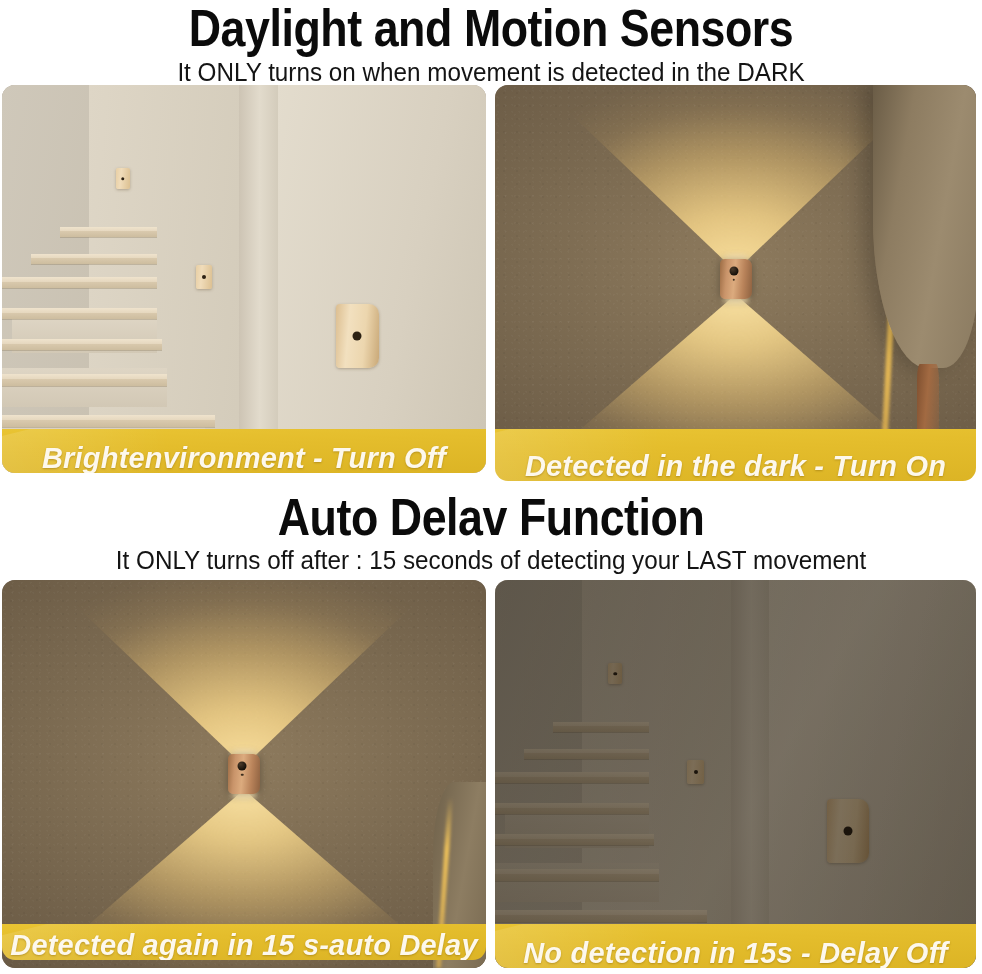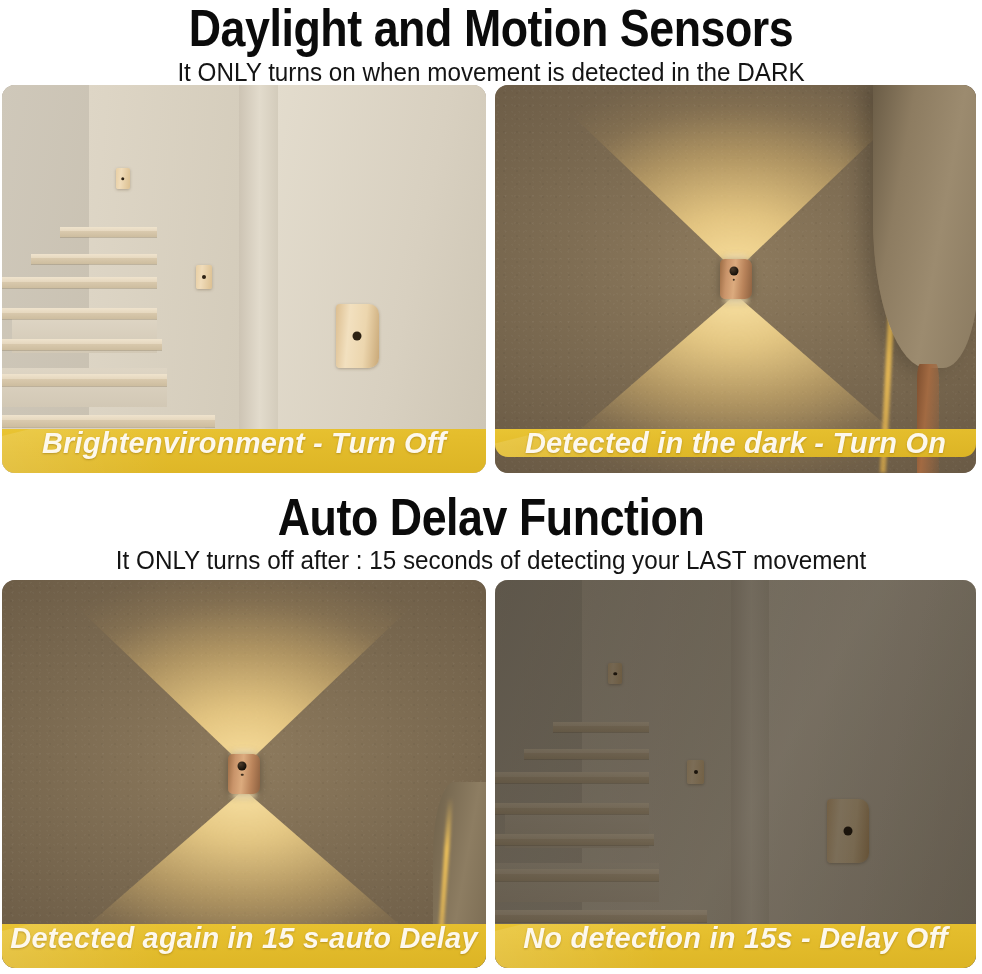--- a/index.html
+++ b/index.html
@@ -244,21 +244,21 @@
     filter: blur(1.5px);
     transform: rotate(4deg);
   }
 
   
   .caption {
     position: absolute;
     border-radius: 0 0 13px 13px;
     background: linear-gradient(178deg, #e9c433 0%, #e4bd2c 38%, #dcb425 100%);
     display: flex;
-    align-items: flex-start;
+    align-items: flex-end;
     justify-content: center;
     overflow: hidden;
   }
   .caption::before {
     content: "";
     position: absolute;
     left: -8%; top: -40%;
     width: 60%; height: 220%;
     background: linear-gradient(100deg, rgba(255,255,255,.16) 0%, rgba(255,255,255,0) 70%);
     transform: rotate(-14deg);
@@ -270,22 +270,22 @@
     font-style: italic;
     font-weight: bold;
     color: #fdf8ec;
     font-size: 29px;
     line-height: 1;
     white-space: nowrap;
     text-shadow: 0 1px 2px rgba(120,88,10,.40);
     letter-spacing: .2px;
   }
   .cap-tl { left: 2px;   top: 429px; width: 484px; height: 44px; }
-  .cap-tr { left: 495px; top: 429px; width: 481px; height: 28px; }
-  .cap-bl { left: 2px;   top: 924px; width: 484px; height: 44px; }
+  .cap-tr { left: 495px; top: 429px; width: 481px; height: 52px; }
+  .cap-bl { left: 2px;   top: 924px; width: 484px; height: 36px; }
   .cap-br { left: 495px; top: 924px; width: 481px; height: 44px; }
 </style>
 </head>
 <body>
 
 <div class="headline headline-1">Daylight and Motion Sensors</div>
 
 <div class="subhead subhead-1">It ONLY turns on when movement is detected in the DARK</div>
 
 <div class="panel panel-tl">

